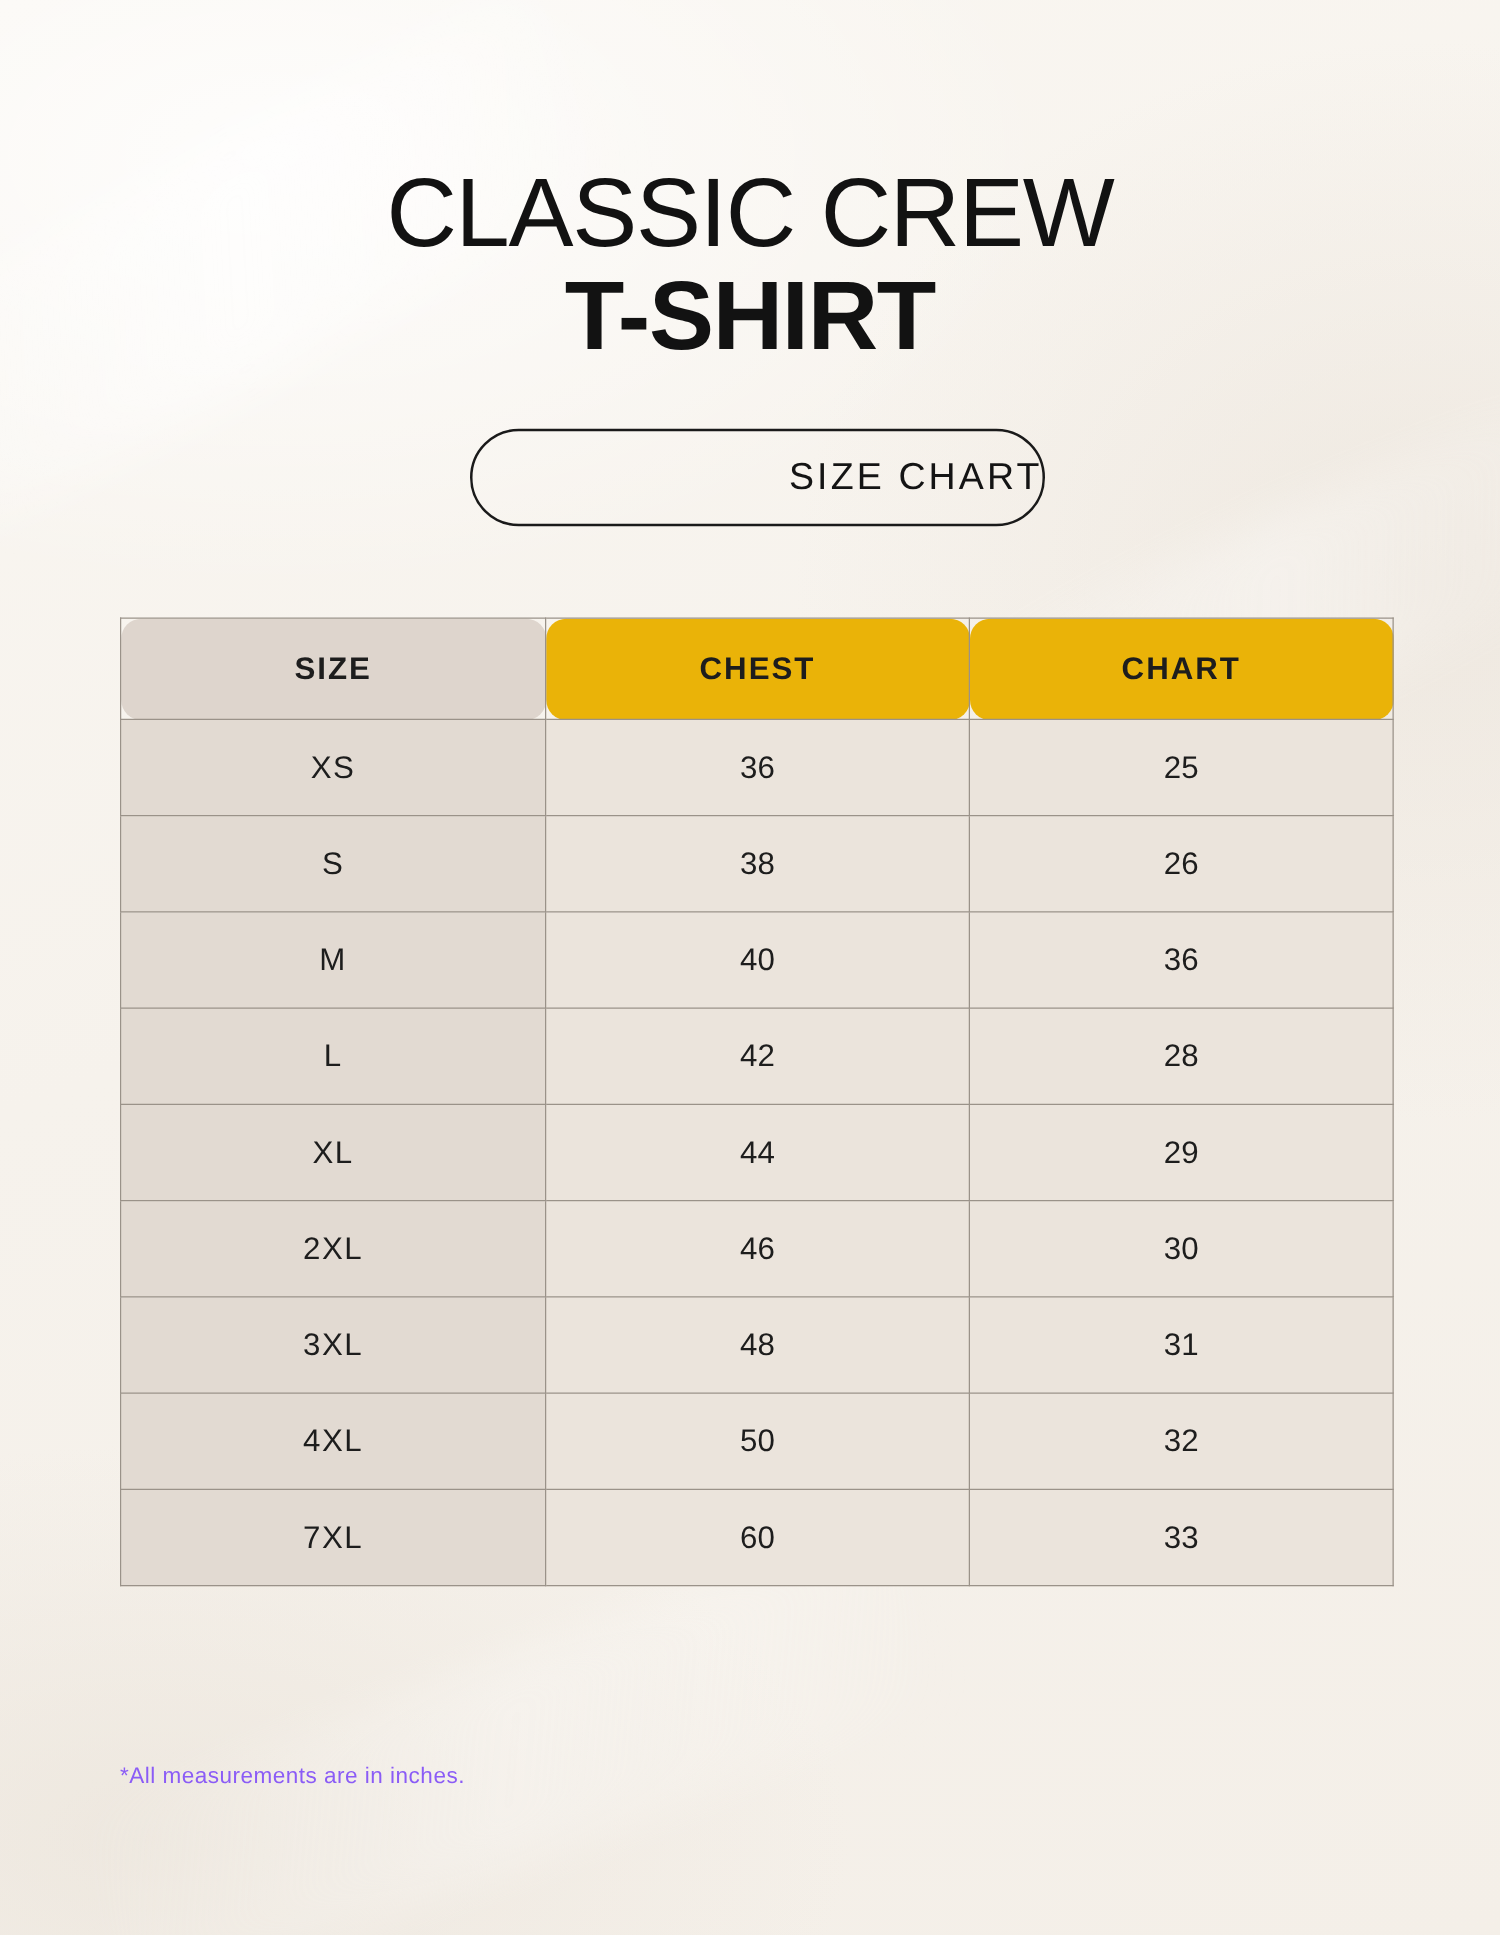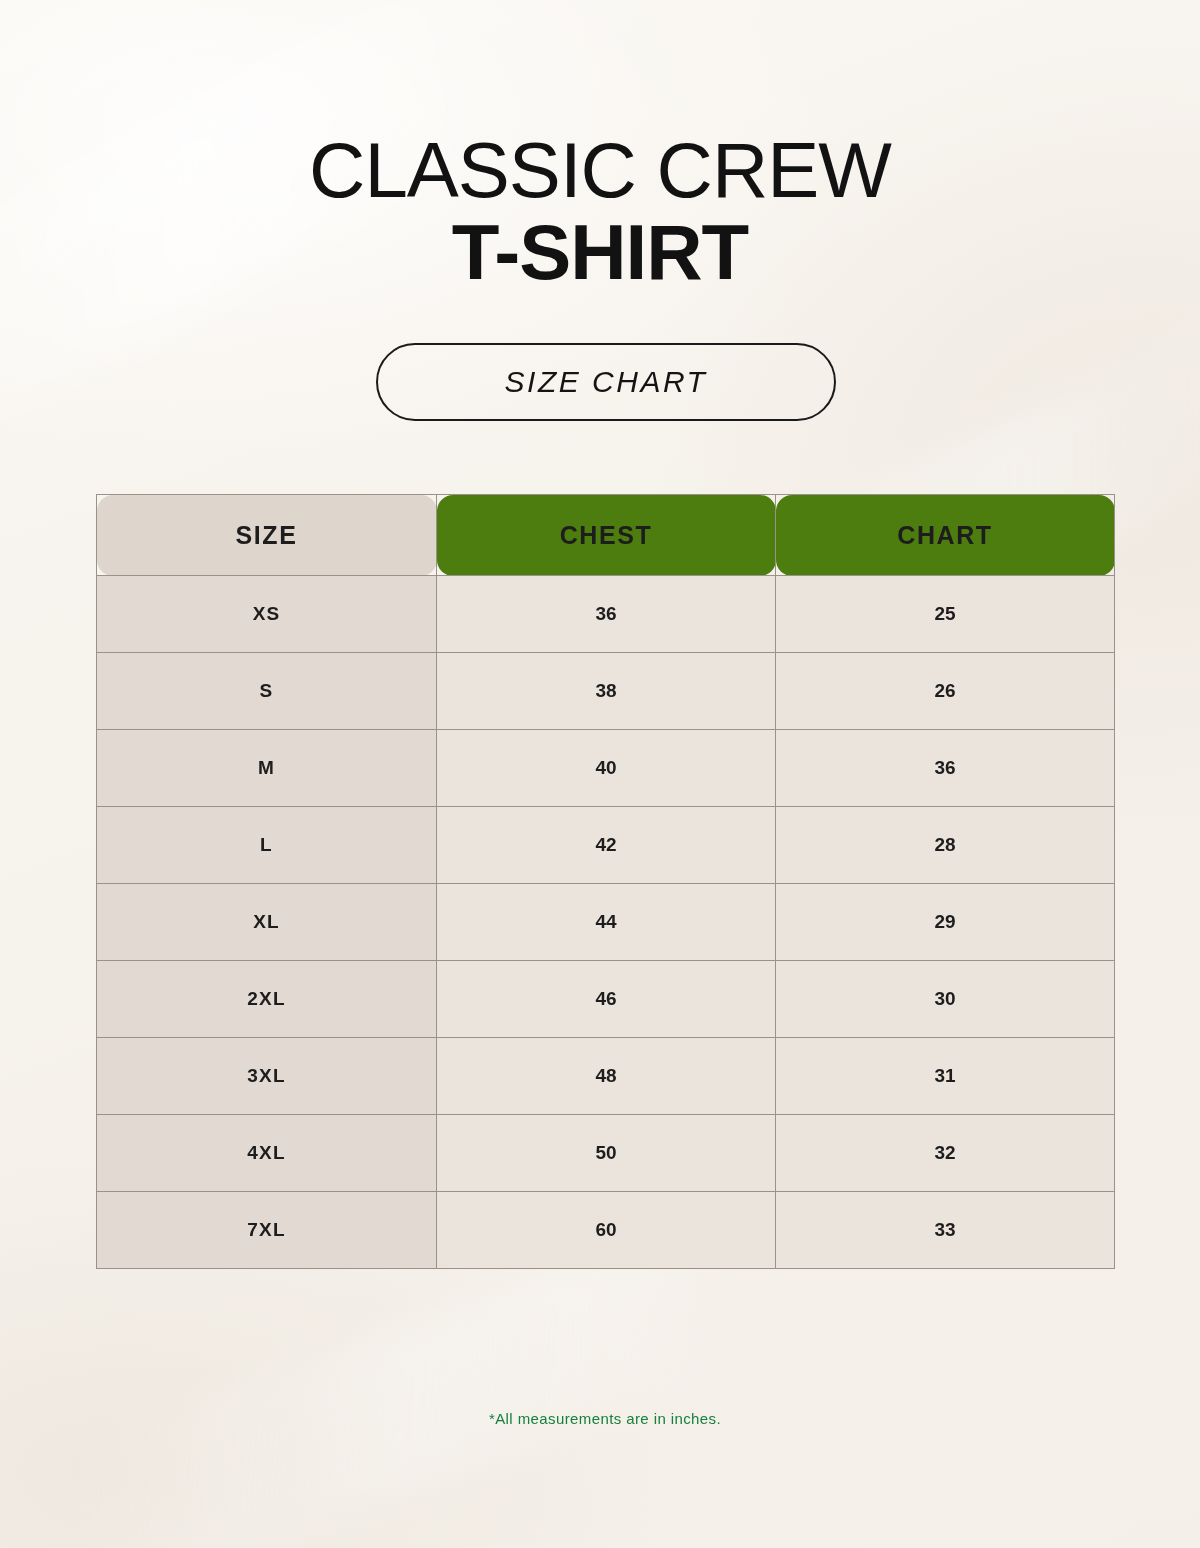--- a/index.html
+++ b/index.html
@@ -61,23 +61,22 @@
     position: absolute;
     top: 343px;
     left: 376px;
     width: 460px;
     height: 78px;
     box-sizing: border-box;
     border: 2.5px solid #1a1a1a;
     border-radius: 39px;
     display: flex;
     align-items: center;
-    justify-content: center;
+    justify-content: flex-end;
     background: transparent;
-    font-style: italic;
   }
   .pill span {
     font-size: 30px;
     letter-spacing: 2.5px;
     font-weight: 400;
     color: #141414;
   }
 
   .table-wrap {
     position: absolute;
@@ -93,57 +92,57 @@
   table.size-chart col.c-size { width: 340px; }
   table.size-chart col.c-chest { width: 339px; }
   table.size-chart col.c-length { width: 339px; }
 
   table.size-chart th,
   table.size-chart td {
     border: 1px solid #9a9289;
     text-align: center;
     height: 76px;
     padding: 0;
-    font-size: 19px;
-    font-weight: 700;
+    font-size: 25px;
+    font-weight: 400;
     color: #1d1d1d;
   }
   table.size-chart thead th {
     height: 80px;
     font-size: 25px;
     letter-spacing: 1.6px;
     font-weight: 700;
     border-radius: 16px;
   }
   th.head-size {
     background: #ded5cd;
   }
   th.head-measure {
-    background: #4d7c0f;
+    background: #eab308;
   }
   td.col-size {
     background: #e2dad2;
     font-weight: 700;
     letter-spacing: 1.2px;
     font-size: 26px;
   }
   td.col-val {
     background: #ebe4dc;
     font-size: 26px;
   }
 
   .footnote {
     position: absolute;
     left: 96px;
     top: 1410px;
     width: 1018px;
-    text-align: center;
-    font-size: 15px;
+    text-align: left;
+    font-size: 18px;
     letter-spacing: .4px;
-    color: #15803d;
+    color: #8b5cf6;
   }
 </style>
 </head>
 <body>
 
 <div class="bg-wash"></div>
 <div class="bg-streak streak-a"></div>
 <div class="bg-streak streak-b"></div>
 <div class="bg-streak streak-c"></div>
 

